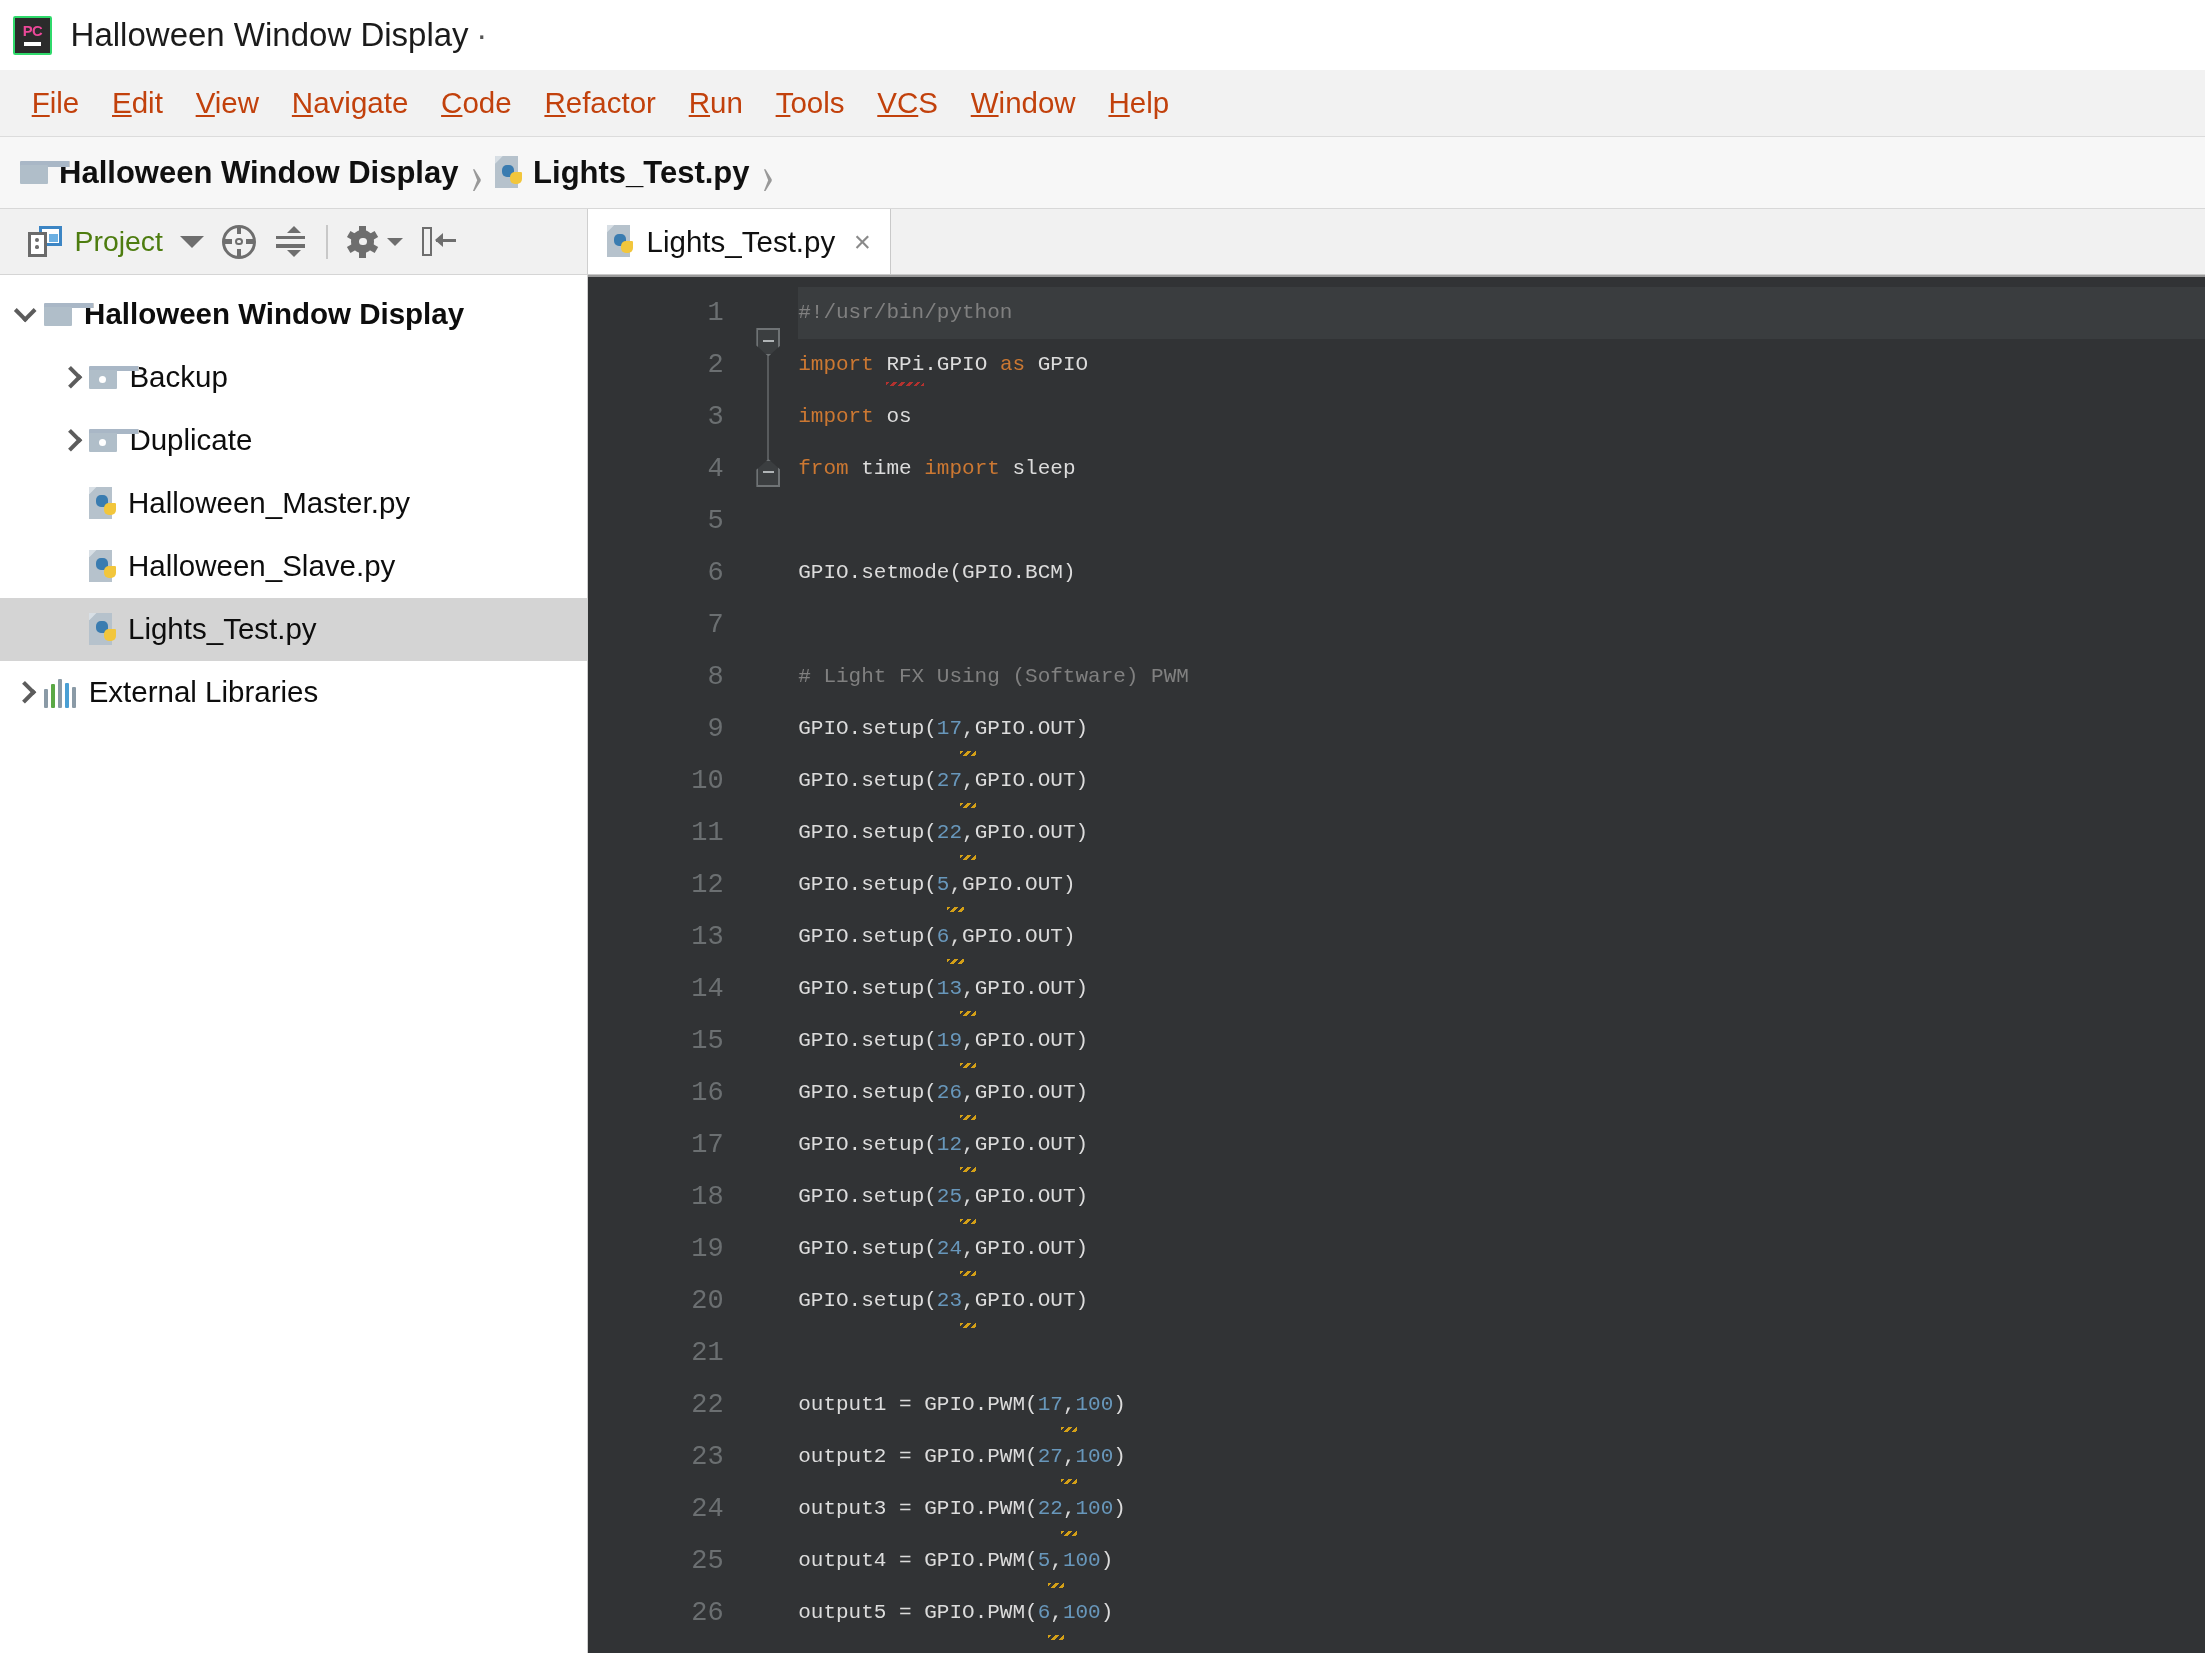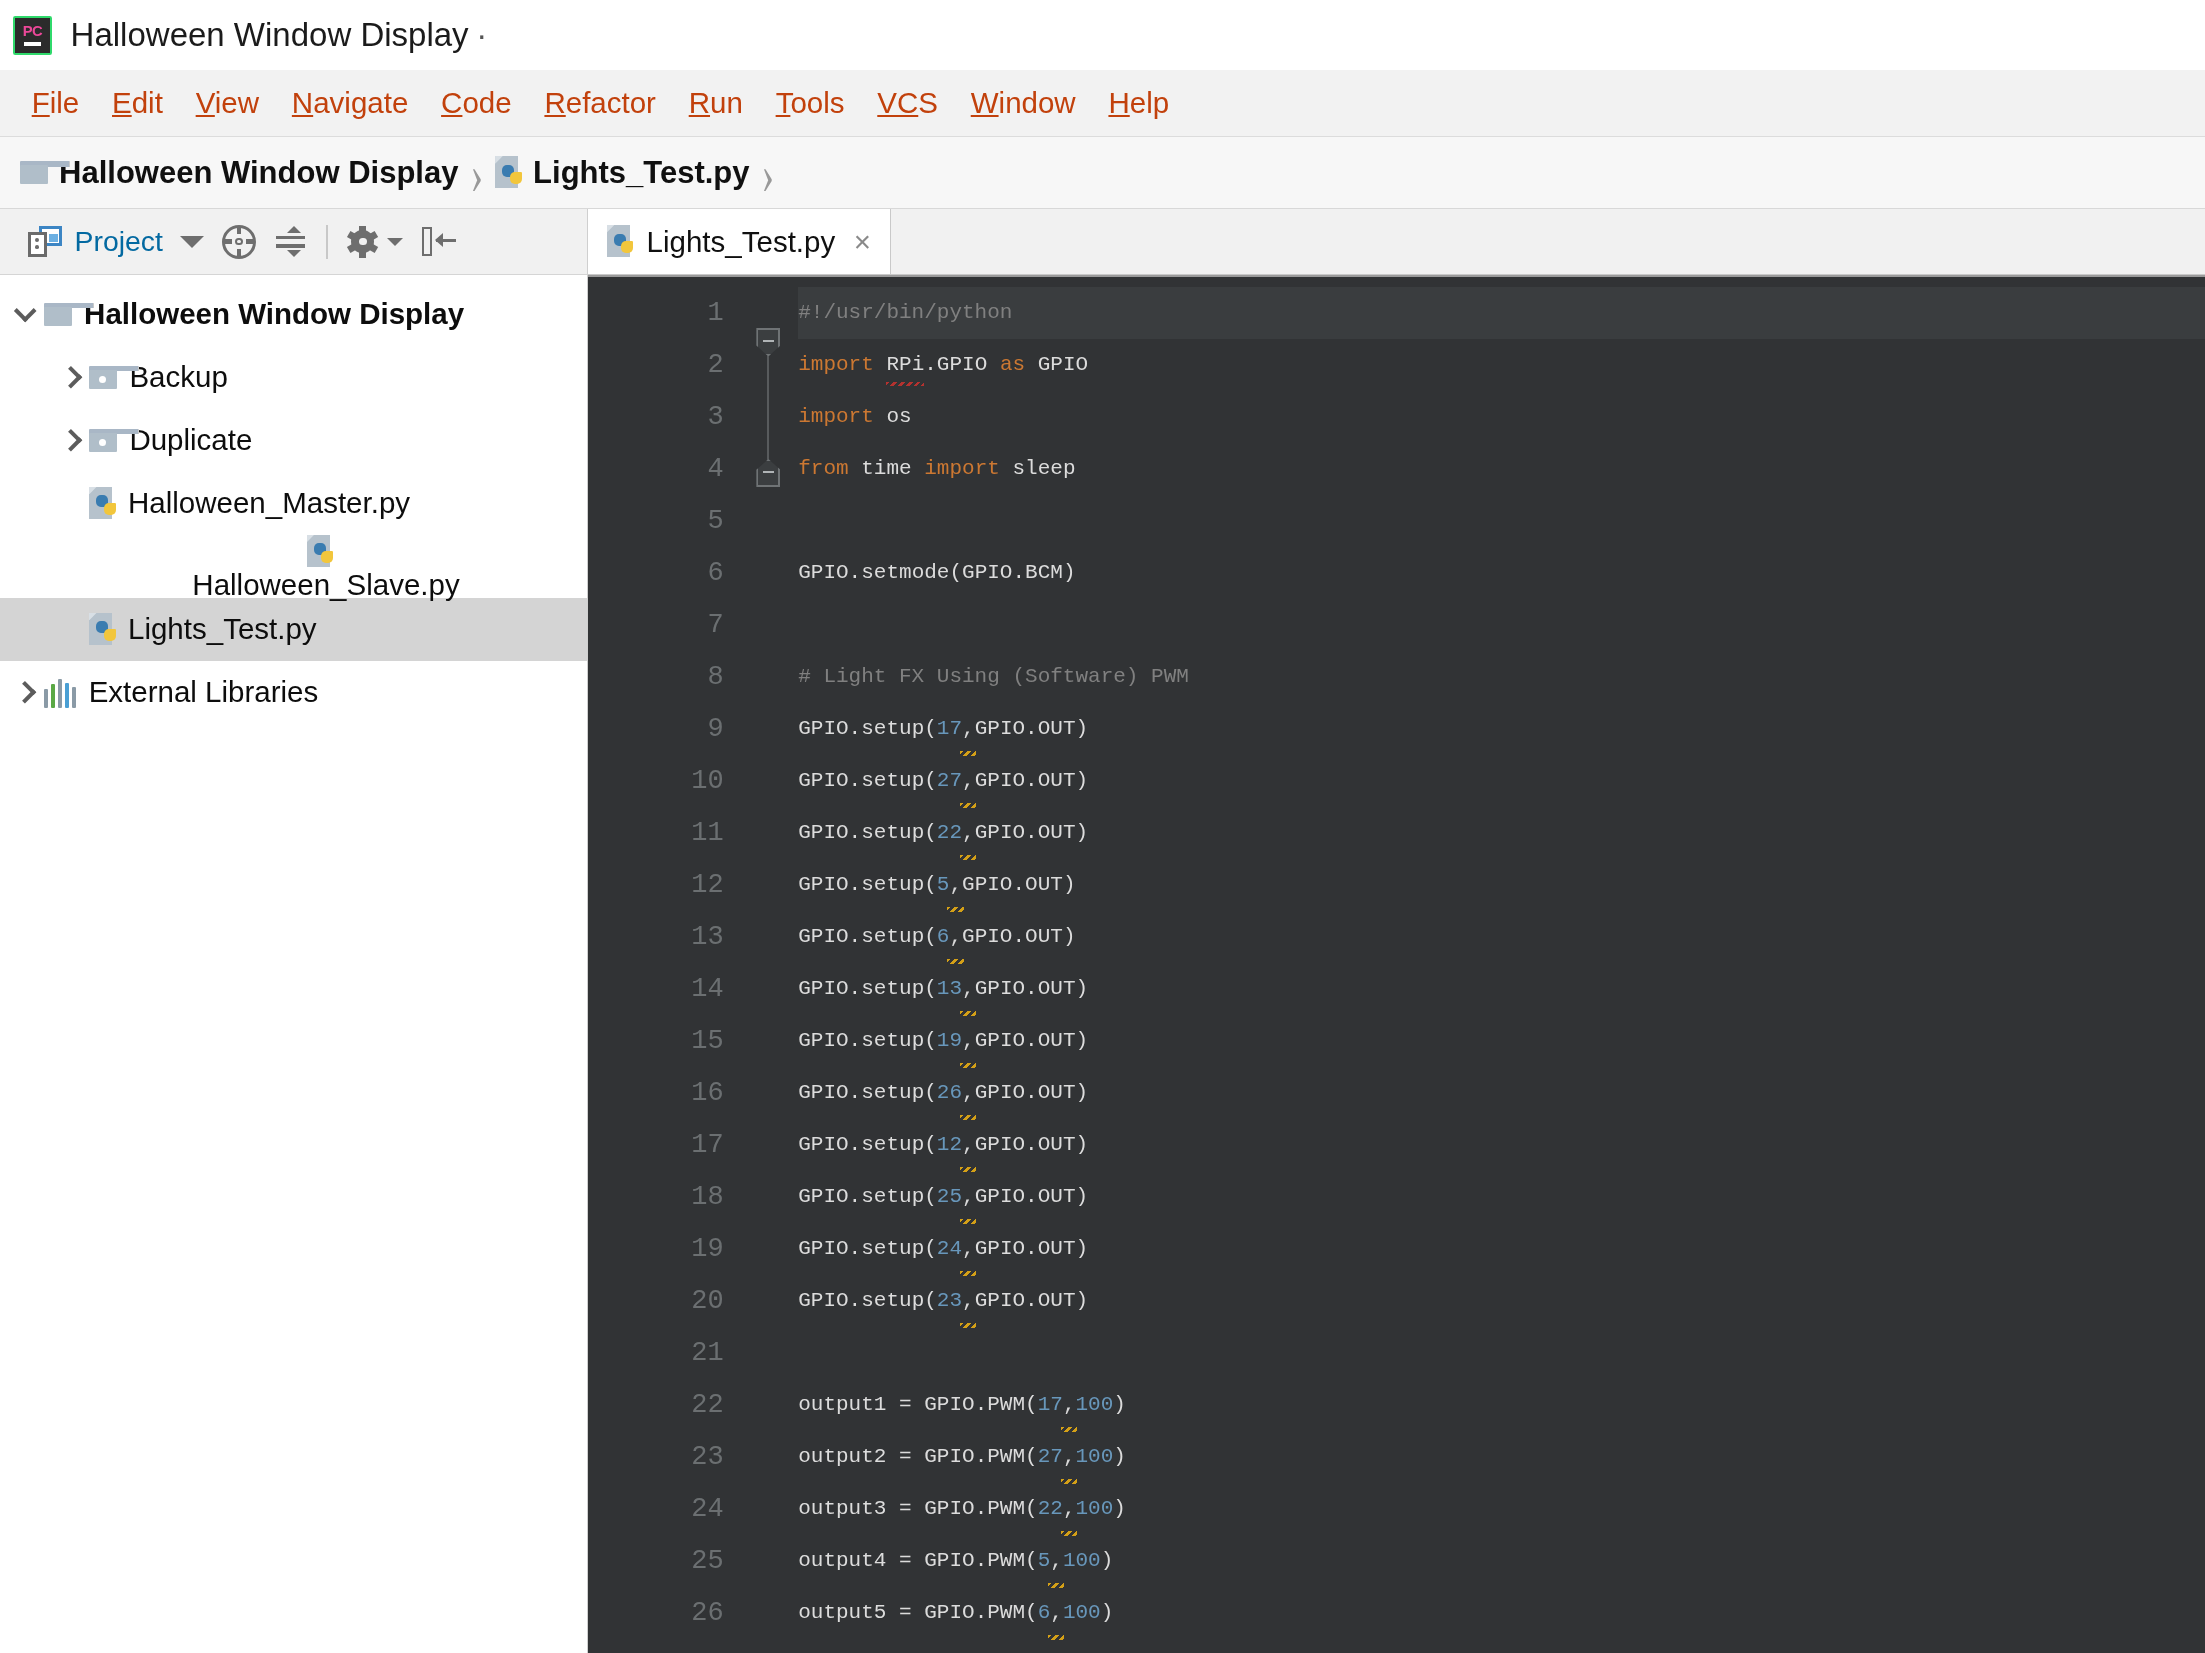--- a/index.html
+++ b/index.html
@@ -64,21 +64,21 @@
   
   .main{flex:1;display:flex;min-height:0;}
 
   
   .sidebar{width:588px;min-width:588px;background:#ffffff;display:flex;flex-direction:column;border-right:1.6px solid #cfcfcf;box-sizing:border-box;}
   .panel-toolbar{
     height:66px;min-height:66px;background:#f1f1f1;border-bottom:1.6px solid #d5d5d5;
     display:flex;align-items:center;padding-left:19.7px;box-sizing:border-box;gap:0px;
   }
   .tb-btn{display:flex;align-items:center;padding:0 8.8px;height:47px;cursor:default;}
-  .tb-label{font-size:28.4px;color:#0369a1;margin-left:12px;}
+  .tb-label{font-size:28.4px;color:#4d7c0f;margin-left:12px;}
   .tb-sep{width:1.6px;height:34px;background:#c8c8c8;margin:0 9.8px;}
 
   
   .ico-project{width:34px;height:31px;position:relative;flex:0 0 auto;}
   .ico-project .win{position:absolute;right:0;top:0;width:23px;height:19.7px;border:3.3px solid #3c85c4;box-sizing:border-box;background:#fff;}
   .ico-project .win:after{content:"";position:absolute;right:1.1px;bottom:1.1px;width:9.8px;height:7.7px;background:#6cb0e3;}
   .ico-project .doc{position:absolute;left:0;bottom:0;width:18.6px;height:25px;background:#fff;border:3.3px solid #6b6b6b;box-sizing:border-box;}
   .ico-project .doc:after{content:"";position:absolute;left:3.8px;top:3.3px;width:3.8px;height:3.8px;border-radius:50%;background:#6b6b6b;box-shadow:0 7.1px 0 #6b6b6b;}
 
   .ico-caret{width:0;height:0;border-left:12px solid transparent;border-right:12px solid transparent;border-top:12px solid #6e6e6e;flex:0 0 auto;}
@@ -316,21 +316,21 @@
             <span class="ico-py">
               <span class="page"></span>
               <span class="corner"></span>
               <span class="snake">
                 <span class="s1"></span>
                 <span class="s2"></span>
               </span>
             </span>
             <span class="tree-label">Halloween_Master.py</span>
           </div>
-          <div class="tree-row" style="padding-left: 53px; flex-direction: column;">
+          <div class="tree-row" style="padding-left: 53px;">
             <span class="tw"></span>
             <span class="ico-py">
               <span class="page"></span>
               <span class="corner"></span>
               <span class="snake">
                 <span class="s1"></span>
                 <span class="s2"></span>
               </span>
             </span>
             <span class="tree-label">Halloween_Slave.py</span>

